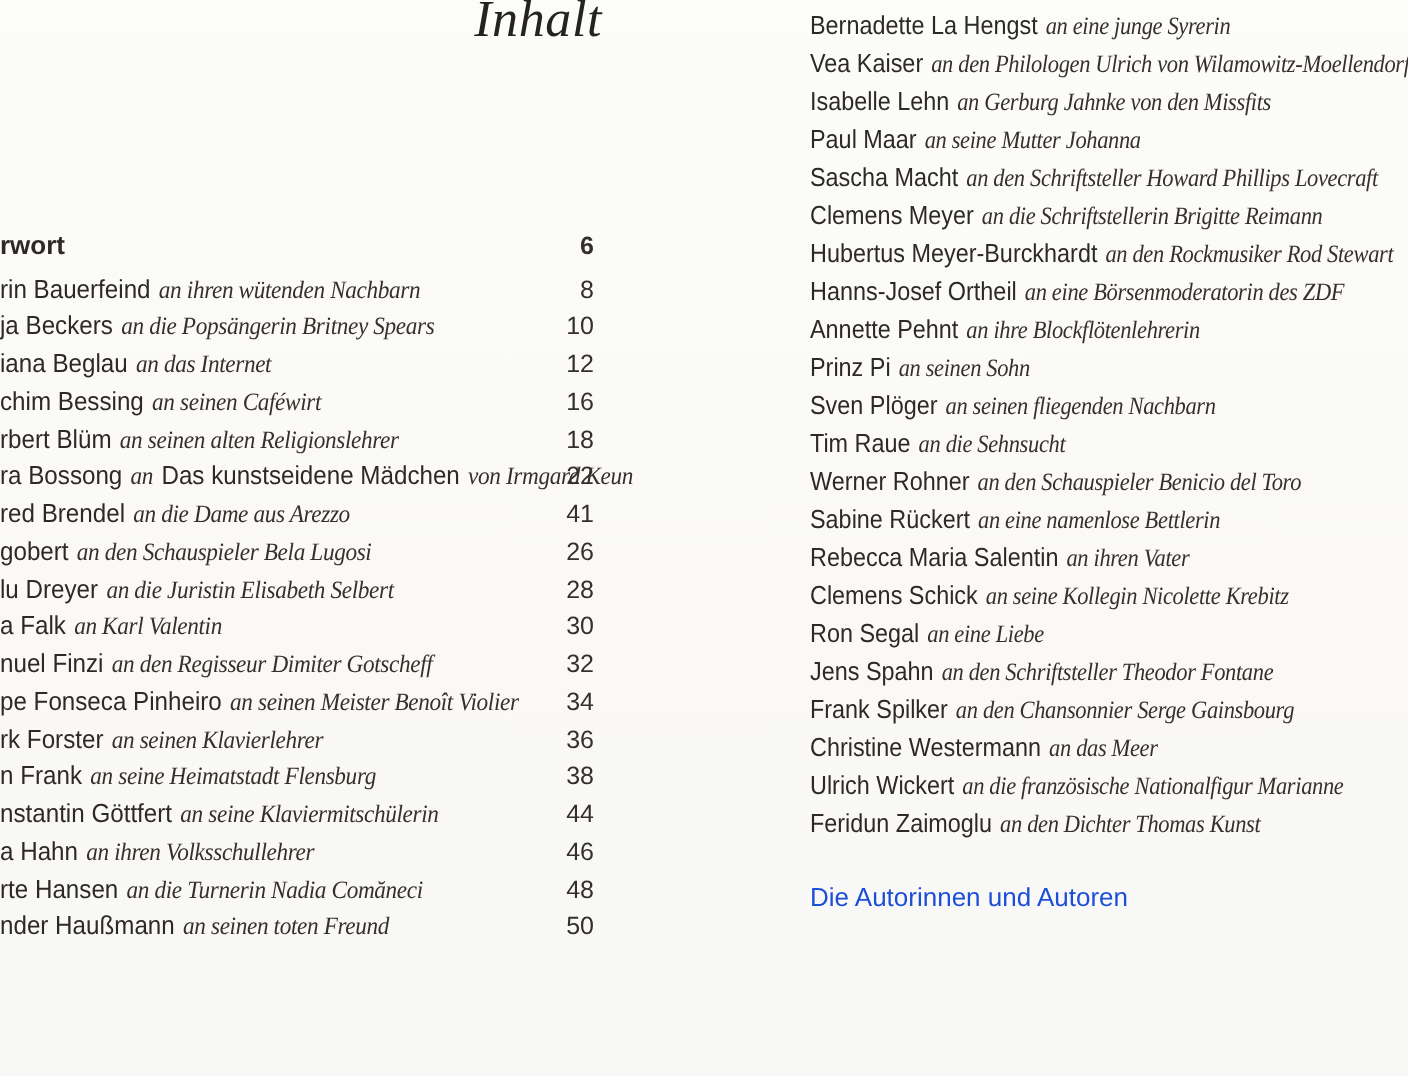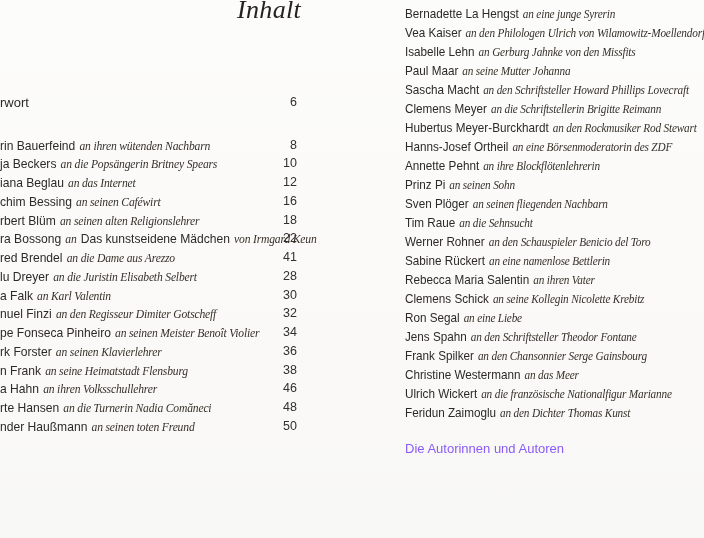--- a/index.html
+++ b/index.html
@@ -35,52 +35,54 @@
     font-family:"Liberation Serif", serif;
     font-style:italic;
     font-size:12.5px;
     letter-spacing:-0.2px;
     color:#363029;
   }
   .pg{
     position:absolute;right:3px;top:0;
     font-size:12.5px;color:#33302c;
   }
-  #vorwort-row{position:absolute;left:0;top:93px;width:300px;height:18.75px;line-height:18.75px;white-space:nowrap;}
+  #vorwort-row{position:absolute;left:0;top:114px;width:300px;height:18.75px;line-height:18.75px;white-space:nowrap;font-weight:bold;}
   #left-list{left:0;top:135.5px;width:300px;}
   #right-list{left:405px;top:2.5px;width:340px;}
   #authors-footer{
     position:absolute;left:405px;top:441px;
-    font-size:13px;color:#8b5cf6;white-space:nowrap;
+    font-size:13px;color:#1d4ed8;white-space:nowrap;
   }
 </style>
 </head>
 <body>
 
 <div class="heading">Inhalt</div>
 
 <div id="vorwort-row">
   <span class="name">rwort</span>
   <span class="pg">6</span>
 </div>
 
 <div id="left-list" class="col left-col">
     <div class="row"><span class="txt"><span class="name">rin Bauerfeind</span> <span class="ded">an ihren wütenden Nachbarn</span></span><span class="pg">8</span></div>
     <div class="row"><span class="txt"><span class="name">ja Beckers</span> <span class="ded">an die Popsängerin Britney Spears</span></span><span class="pg">10</span></div>
     <div class="row"><span class="txt"><span class="name">iana Beglau</span> <span class="ded">an das Internet</span></span><span class="pg">12</span></div>
     <div class="row"><span class="txt"><span class="name">chim Bessing</span> <span class="ded">an seinen Caféwirt</span></span><span class="pg">16</span></div>
     <div class="row"><span class="txt"><span class="name">rbert Blüm</span> <span class="ded">an seinen alten Religionslehrer</span></span><span class="pg">18</span></div>
     <div class="row"><span class="txt"><span class="name">ra Bossong</span> <span class="ded">an</span> <span class="name">Das kunstseidene Mädchen</span> <span class="ded">von Irmgard Keun</span></span><span class="pg">22</span></div>
     <div class="row"><span class="txt"><span class="name">red Brendel</span> <span class="ded">an die Dame aus Arezzo</span></span><span class="pg">41</span></div>
+    <div class="row"><span class="txt"><span class="name">gobert</span> <span class="ded">an den Schauspieler Bela Lugosi</span></span><span class="pg">26</span></div>
     <div class="row"><span class="txt"><span class="name">lu Dreyer</span> <span class="ded">an die Juristin Elisabeth Selbert</span></span><span class="pg">28</span></div>
     <div class="row"><span class="txt"><span class="name">a Falk</span> <span class="ded">an Karl Valentin</span></span><span class="pg">30</span></div>
     <div class="row"><span class="txt"><span class="name">nuel Finzi</span> <span class="ded">an den Regisseur Dimiter Gotscheff</span></span><span class="pg">32</span></div>
     <div class="row"><span class="txt"><span class="name">pe Fonseca Pinheiro</span> <span class="ded">an seinen Meister Benoît Violier</span></span><span class="pg">34</span></div>
     <div class="row"><span class="txt"><span class="name">rk Forster</span> <span class="ded">an seinen Klavierlehrer</span></span><span class="pg">36</span></div>
     <div class="row"><span class="txt"><span class="name">n Frank</span> <span class="ded">an seine Heimatstadt Flensburg</span></span><span class="pg">38</span></div>
+    <div class="row"><span class="txt"><span class="name">nstantin Göttfert</span> <span class="ded">an seine Klaviermitschülerin</span></span><span class="pg">44</span></div>
     <div class="row"><span class="txt"><span class="name">a Hahn</span> <span class="ded">an ihren Volksschullehrer</span></span><span class="pg">46</span></div>
     <div class="row"><span class="txt"><span class="name">rte Hansen</span> <span class="ded">an die Turnerin Nadia Comăneci</span></span><span class="pg">48</span></div>
     <div class="row"><span class="txt"><span class="name">nder Haußmann</span> <span class="ded">an seinen toten Freund</span></span><span class="pg">50</span></div>
   </div>
 
 <div id="right-list" class="col right-col">
     <div class="row"><span class="txt"><span class="name">Bernadette La Hengst</span> <span class="ded">an eine junge Syrerin</span></span></div>
     <div class="row"><span class="txt"><span class="name">Vea Kaiser</span> <span class="ded">an den Philologen Ulrich von Wilamowitz-Moellendorff</span></span></div>
     <div class="row"><span class="txt"><span class="name">Isabelle Lehn</span> <span class="ded">an Gerburg Jahnke von den Missfits</span></span></div>
     <div class="row"><span class="txt"><span class="name">Paul Maar</span> <span class="ded">an seine Mutter Johanna</span></span></div>

